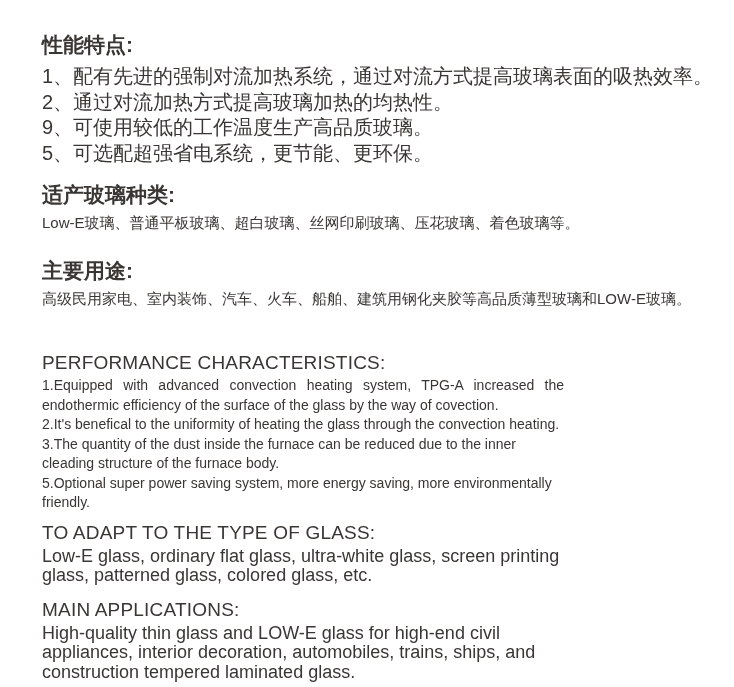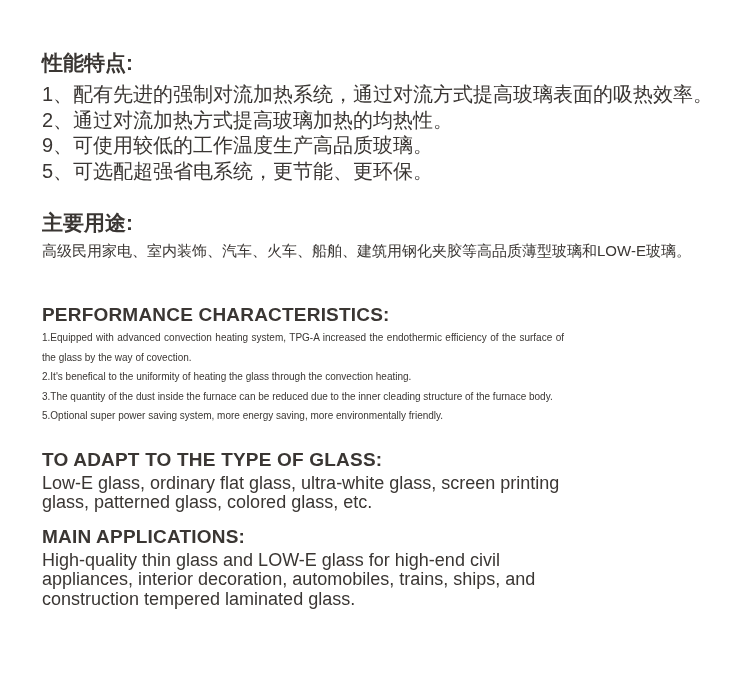--- a/index.html
+++ b/index.html
@@ -11,21 +11,21 @@
     width: 734px;
     height: 687px;
     overflow: hidden;
     font-family: "Liberation Sans", "DejaVu Sans", sans-serif;
     color: #3a3633;
   }
   .page {
     box-sizing: border-box;
     width: 620px;
     height: 687px;
-    padding: 50px 56px 0 42px;
+    padding: 32px 56px 0 42px;
   }
   
   .cn-heading {
     font-size: 21px;
     line-height: 26px;
     font-weight: 600;
     margin: 0 0 6px 0;
   }
   .cn-list {
     list-style: none;
@@ -43,61 +43,65 @@
     margin: 0;
     white-space: nowrap;
   }
   .sec-glass-types { margin-top: 16px; }
   .sec-main-uses   { margin-top: 26px; }
   
   .sec-en-performance { margin-top: 44px; }
   .en-heading {
     font-size: 19px;
     line-height: 22px;
-    font-weight: 700;
+    font-weight: 400;
     letter-spacing: 0.2px;
     margin: 0 0 2px 0;
   }
   .en-list {
     list-style: none;
     margin: 0;
     padding: 0;
   }
   .en-list li {
-    font-size: 10px;
+    font-size: 14px;
     line-height: 19.5px;
   }
   .en-list li.justify {
     text-align: justify;
   }
   .en-body {
     font-size: 18px;
     line-height: 19.5px;
     margin: 0;
   }
-  .sec-en-glass { margin-top: 23px; }
+  .sec-en-glass { margin-top: 9px; }
   .sec-en-glass .en-heading { margin-bottom: 3px; }
   .sec-en-apps { margin-top: 13px; }
   .sec-en-apps .en-heading { margin-bottom: 3px; }
 </style>
 </head>
 <body>
 
 <div class="page">
 
   <section class="sec-cn-performance">
     <h2 class="cn-heading">性能特点:</h2>
     <ul class="cn-list">
       <li>1、配有先进的强制对流加热系统，通过对流方式提高玻璃表面的吸热效率。</li>
       <li>2、通过对流加热方式提高玻璃加热的均热性。</li>
       <li>9、可使用较低的工作温度生产高品质玻璃。</li>
       <li>5、可选配超强省电系统，更节能、更环保。</li>
     </ul>
   </section>
 
+  <section class="sec-glass-types">
+    <h2 class="cn-heading">适产玻璃种类:</h2>
+    <p class="cn-body">Low-E玻璃、普通平板玻璃、超白玻璃、丝网印刷玻璃、压花玻璃、着色玻璃等。</p>
+  </section>
 
   <section class="sec-main-uses">
     <h2 class="cn-heading">主要用途:</h2>
     <p class="cn-body">高级民用家电、室内装饰、汽车、火车、船舶、建筑用钢化夹胶等高品质薄型玻璃和LOW-E玻璃。</p>
   </section>
 
   <section class="sec-en-performance">
     <h2 class="en-heading">PERFORMANCE CHARACTERISTICS:</h2>
     <ul class="en-list">
       <li class="justify">1.Equipped with advanced convection heating system, TPG-A increased the endothermic efficiency of the surface of the glass by the way of covection.</li>

